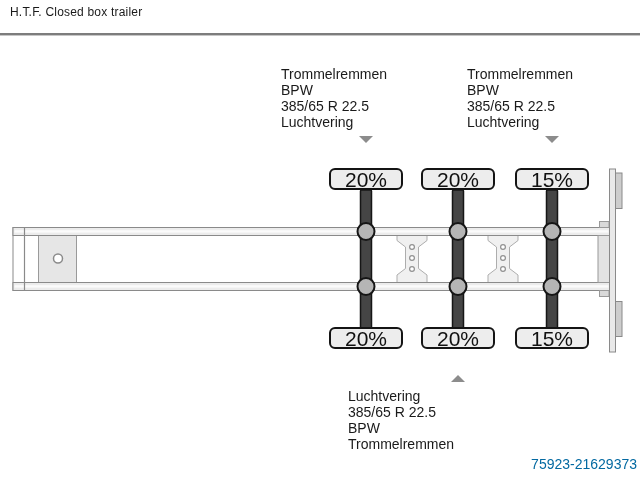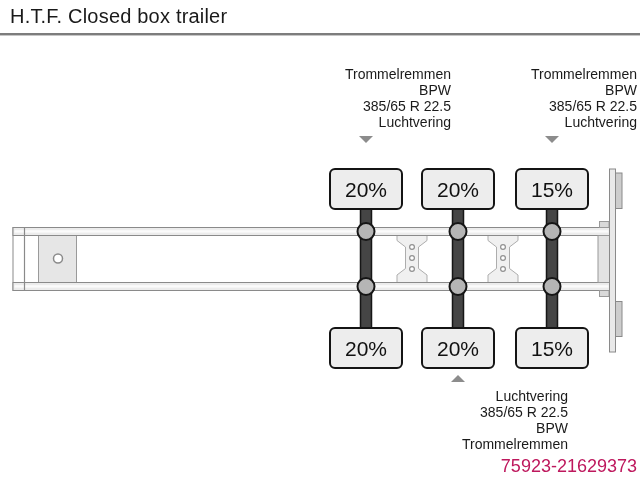--- a/index.html
+++ b/index.html
@@ -1,37 +1,37 @@
 <!DOCTYPE html>
 <html><head>
 <meta charset="utf-8">
 <style>
   html,body{margin:0;padding:0;background:#fff;}
   #stage{
     position:relative;width:640px;height:480px;background:#fff;overflow:hidden;
     font-family:"Liberation Sans",sans-serif;color:#1a1a1a;
   }
   .abs{position:absolute;}
-  .page-title{left:10px;top:5px;font-size:20px;letter-spacing:.2px;color:#1a1a1a;white-space:nowrap;}
+  .page-title{left:10px;top:5px;font-size:12px;letter-spacing:.2px;color:#1a1a1a;white-space:nowrap;}
   .divider{left:0;top:33px;width:640px;height:3px;background:linear-gradient(180deg,#7d7d7d 0 60%,#c6c6c6 60% 100%);}
   .ref{left:10px;top:43px;font-size:13px;color:#222;}
-  .spec{position:absolute;text-align:right;font-size:14px;line-height:16px;color:#1a1a1a;}
+  .spec{position:absolute;text-align:left;font-size:14px;line-height:16px;color:#1a1a1a;}
   .spec-top{top:66px;width:170px;}
   .spec-bottom{top:375px;left:348px;width:220px;}
   .spec div{white-space:nowrap;}
   .arrow{width:0;height:0;border-left:7px solid transparent;border-right:7px solid transparent;}
   .arrow.down{border-top:7px solid #8c8c8c;margin:6px auto 0 auto;}
   .arrow.up{border-bottom:7px solid #8c8c8c;margin:0 auto 6px auto;}
   .tyre{
-    position:absolute;width:74px;height:42px;box-sizing:border-box;
+    position:absolute;width:74px;height:22px;box-sizing:border-box;
     background:#ededed;border:2.5px solid #141414;border-radius:6px;
     display:flex;align-items:center;justify-content:center;
     font-size:21px;line-height:1;color:#111;
   }
-  .footer-id{top:456px;right:3px;font-size:18px;color:#be185d;}
+  .footer-id{top:456px;right:3px;font-size:14px;color:#0369a1;}
   svg{position:absolute;left:0;top:0;}
 </style>
 </head>
 <body>
 
 <div id="stage">
 
   <div class="abs page-title">H.T.F. Closed box trailer</div>
   <div class="abs divider"></div>
 

